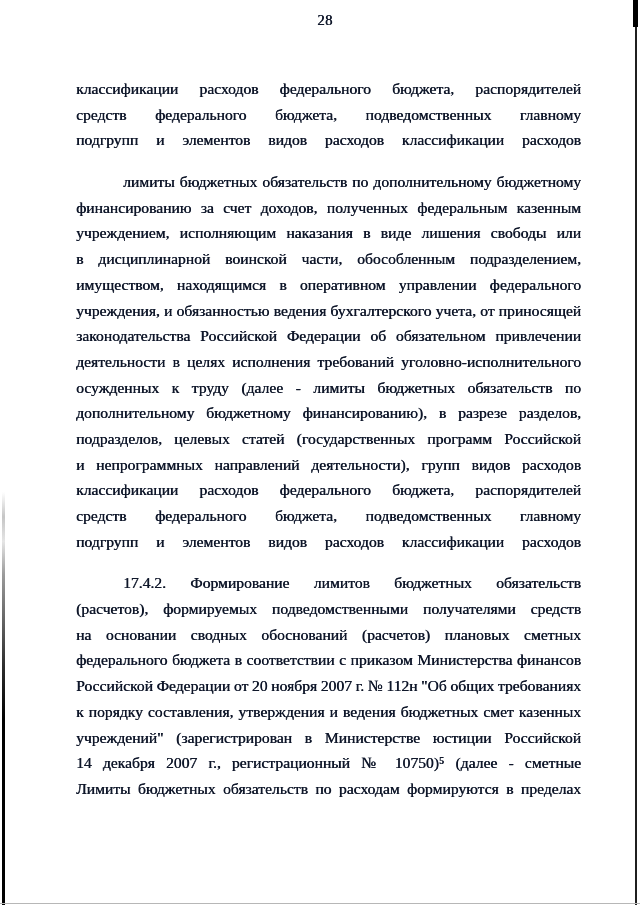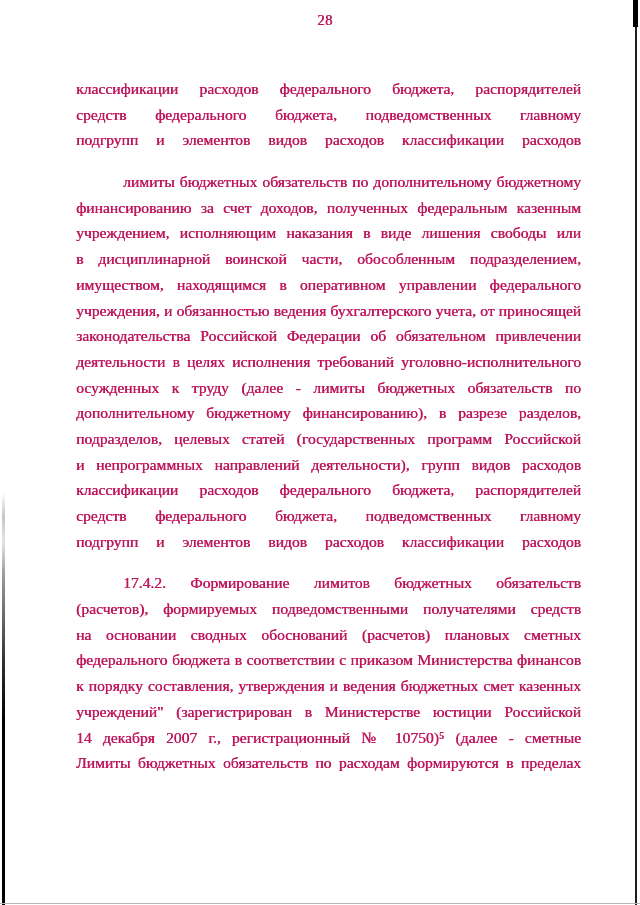--- a/index.html
+++ b/index.html
@@ -7,21 +7,21 @@
     padding: 0;
     background: #ffffff;
   }
   .page {
     position: relative;
     width: 640px;
     height: 905px;
     background: #ffffff;
     overflow: hidden;
     font-family: "Liberation Serif", "DejaVu Serif", serif;
-    color: #be185d;
+    color: #0f172a;
   }
   .page-number {
     position: absolute;
     top: 12px;
     left: 60px;
     width: 530px;
     text-align: center;
     font-size: 14.5px;
     letter-spacing: 0.5px;
     text-shadow: 0.4px 0 0 currentColor;
@@ -106,20 +106,21 @@
         <div class="line">и непрограммных направлений деятельности), групп видов расходов</div>
         <div class="line">классификации расходов федерального бюджета, распорядителей (получателей)</div>
         <div class="line">средств федерального бюджета, подведомственных главному распорядителю, и</div>
         <div class="line">подгрупп и элементов видов расходов классификации расходов федерального</div>
       </div>
       <div class="paragraph">
         <div class="line indent">17.4.2. Формирование лимитов бюджетных обязательств осуществляется</div>
         <div class="line">(расчетов), формируемых подведомственными получателями средств</div>
         <div class="line">на основании сводных обоснований (расчетов) плановых сметных показателей</div>
         <div class="line">федерального бюджета в соответствии с приказом Министерства финансов</div>
+        <div class="line">Российской Федерации от 20 ноября 2007 г. № 112н "Об общих требованиях</div>
         <div class="line">к порядку составления, утверждения и ведения бюджетных смет казенных</div>
         <div class="line">учреждений" (зарегистрирован в Министерстве юстиции Российской Федерации</div>
         <div class="line">14 декабря 2007 г., регистрационный № 10750)⁵ (далее - сметные показатели).</div>
         <div class="line">Лимиты бюджетных обязательств по расходам формируются в пределах</div>
       </div>
     </div>
 
   <div class="artifact right-edge-line"></div>
   <div class="artifact right-edge-top-mark"></div>
   <div class="artifact left-edge-line"></div>

